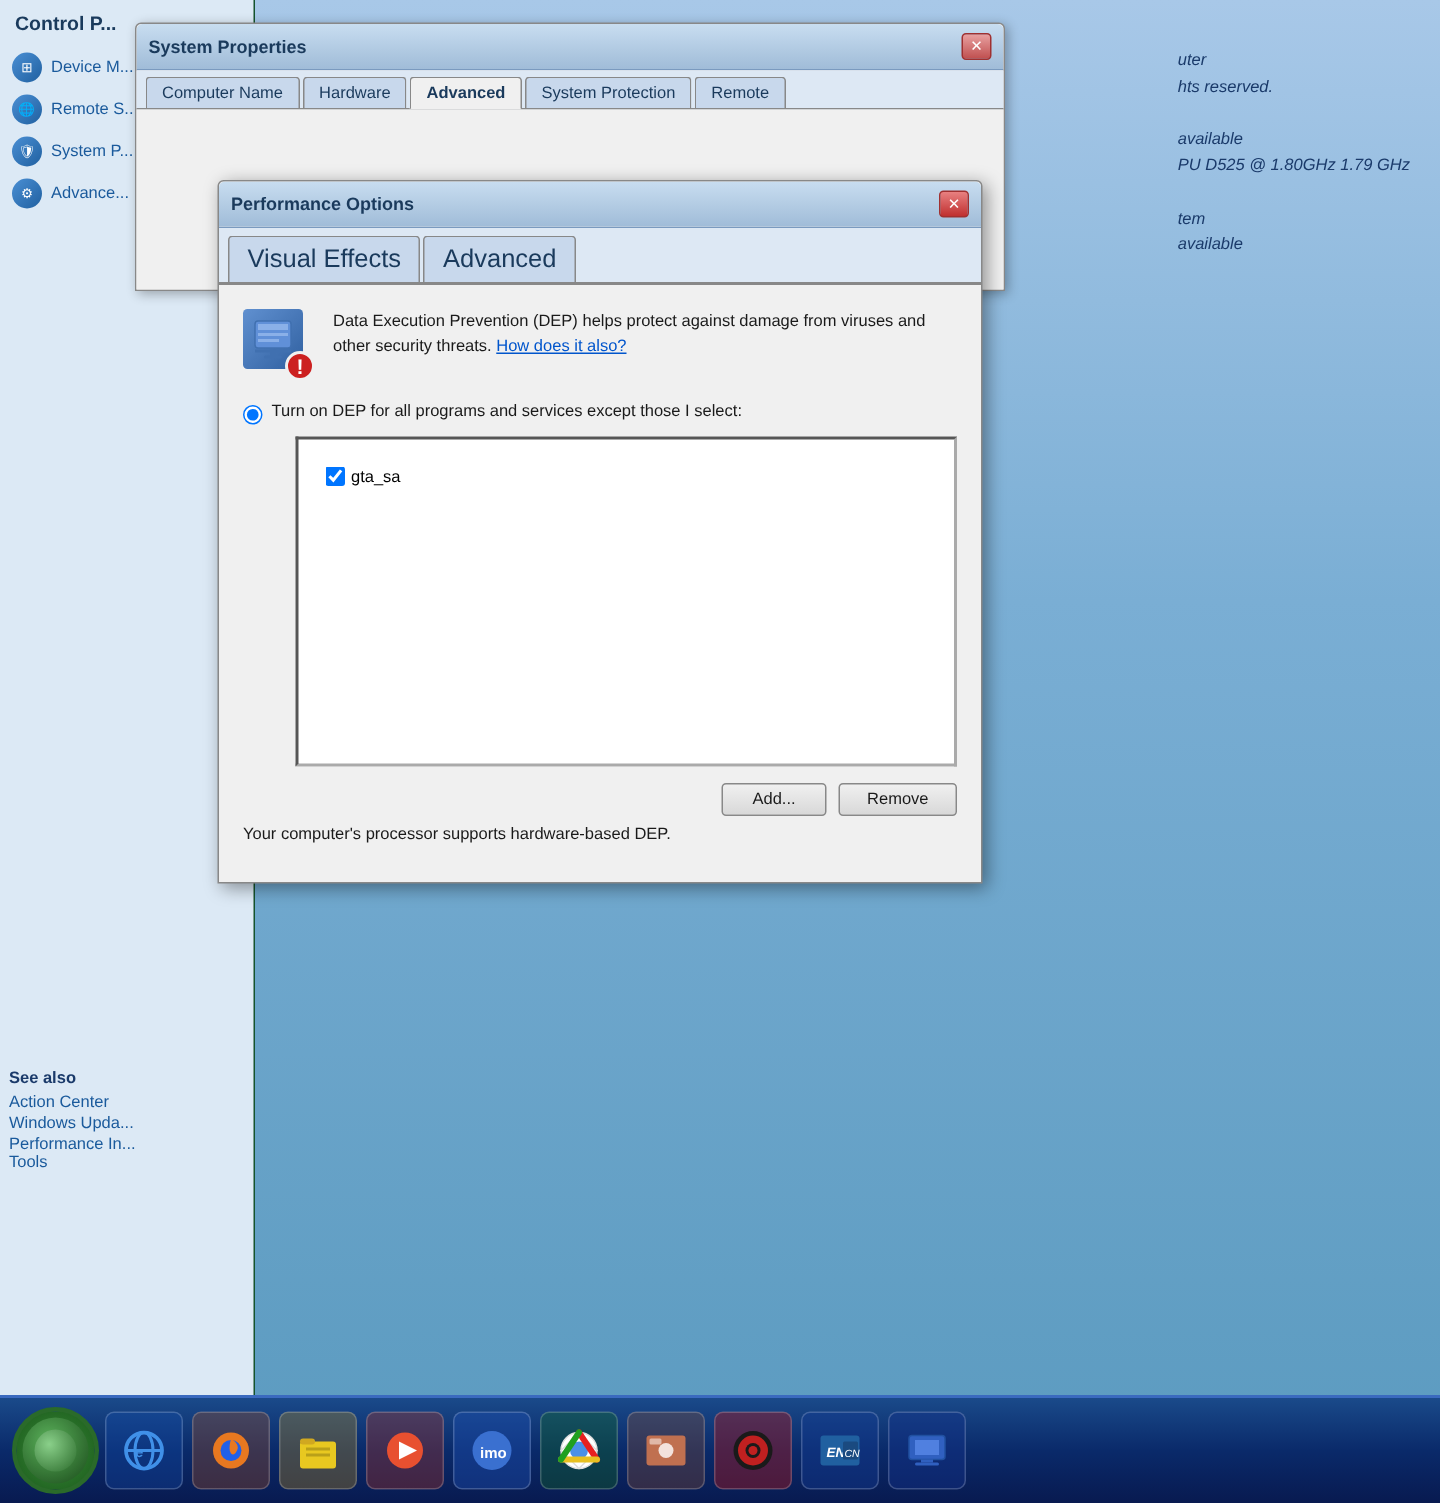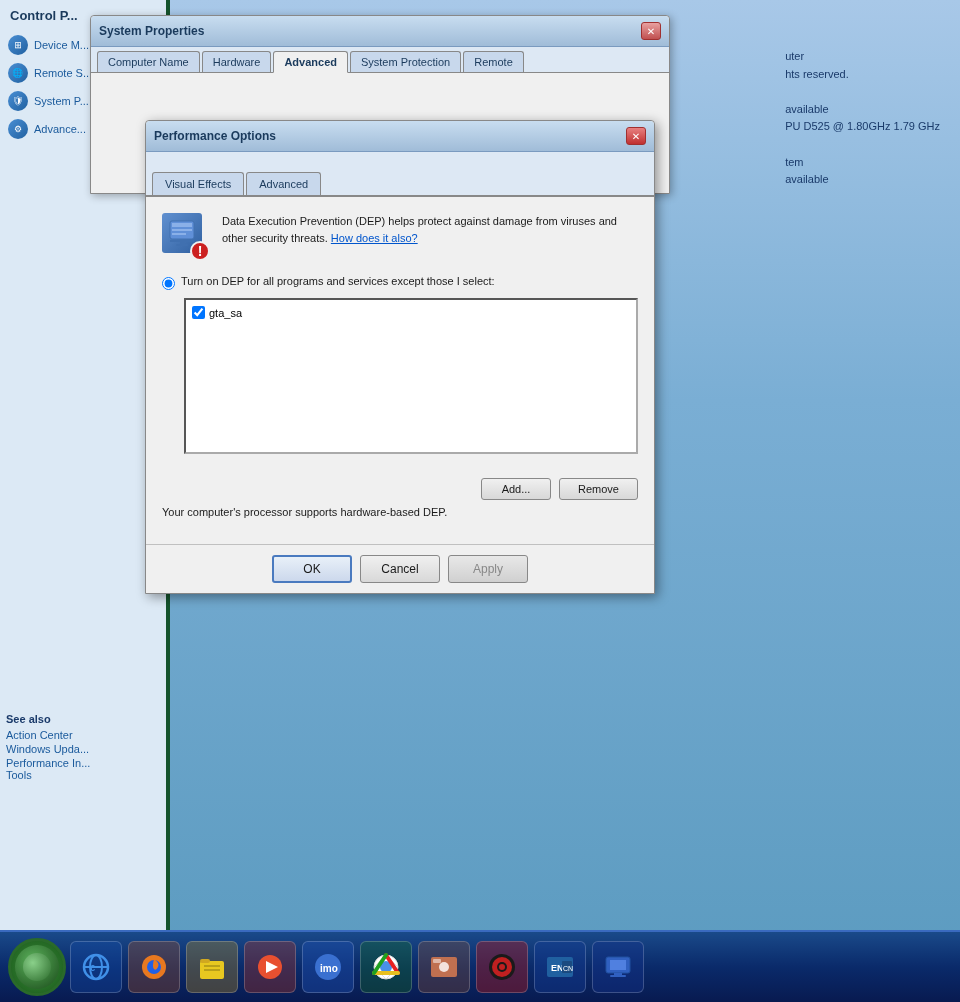--- a/index.html
+++ b/index.html
@@ -22,21 +22,21 @@
     }
 
     
     .control-panel-bg {
       position: absolute;
       top: 0;
       left: 0;
       width: 170px;
       height: 930px;
       background: #dce9f5;
-      border-right: 4px solid #14532d;
+      border-right: 1px solid #14532d;
     }
     .cp-bg-title {
       font-size: 13px;
       font-weight: bold;
       color: #1a3a5c;
       padding: 8px 10px 4px;
     }
     .cp-bg-items {
       padding: 4px 6px;
     }
@@ -158,28 +158,27 @@
     }
     .perf-tabs {
       display: flex;
       background: #dde8f4;
       border-bottom: 2px solid #888;
       padding: 5px 6px 0;
       gap: 2px;
     }
     .perf-tab {
       padding: 5px 12px;
-      font-size: 11px;
+      font-size: 17px;
       background: #c8d8ec;
       border: 1px solid #888;
       border-bottom: none;
       border-radius: 3px 3px 0 0;
       cursor: pointer;
       color: #1a3a5c;
-      margin-top: 15px;
     }
     .perf-tab.active {
       background: #f0f0f0;
       border-bottom: 1px solid #f0f0f0;
       margin-bottom: -2px;
       font-weight: normal;
     }
     .perf-content {
       padding: 16px;
       background: #f0f0f0;
@@ -241,44 +240,44 @@
       margin-bottom: 8px;
       font-size: 11px;
       color: #1a1a1a;
     }
     .radio-option input[type=radio] {
       margin-top: 2px;
       flex-shrink: 0;
     }
 
     .dep-list-container {
-      margin: 6px 0 0 22px;
+      margin: 6px 0 0 35px;
       border: 2px inset #aaa;
       background: white;
-      height: 156px;
+      height: 220px;
       overflow-y: auto;
-      padding: 4px;
+      padding: 16px;
     }
     .dep-list-item {
       display: flex;
       align-items: center;
       gap: 4px;
       padding: 2px 2px;
       font-size: 11px;
     }
     .dep-list-item input[type=checkbox] {
       width: 13px;
       height: 13px;
     }
 
     .dep-buttons {
       display: flex;
       gap: 8px;
       justify-content: flex-end;
-      margin: 24px 0 6px;
+      margin: 11px 0 6px;
     }
     .dep-btn {
       padding: 4px 18px;
       font-size: 11px;
       background: linear-gradient(180deg, #f0f0f0, #d8d8d8);
       border: 1px solid #888;
       border-radius: 3px;
       cursor: pointer;
       color: #1a1a1a;
       min-width: 70px;
@@ -392,25 +391,26 @@
     .see-also-link {
       color: #1a5a9c;
       cursor: pointer;
       display: block;
       margin-bottom: 2px;
       text-decoration: none;
     }
 
     .comp-right-text {
       position: absolute;
-      top: 48px;
+      top: 32px;
       right: 20px;
       color: #1a3a6a;
       font-size: 11px;
       line-height: 1.6;
+      font-style: italic;
     }
   </style>
 </head>
 <body>
 
 <div class="desktop">
 
   <div class="control-panel-bg">
     <div class="cp-bg-title">Control P...</div>
     <div class="cp-bg-items">
@@ -532,25 +532,20 @@
       </div>
 
       <div class="dep-buttons">
         <button class="dep-btn">Add...</button>
         <button class="dep-btn">Remove</button>
       </div>
 
       <div class="dep-support-text">Your computer's processor supports hardware-based DEP.</div>
     </div>
 
-    <div class="dialog-bottom-buttons">
-      <button class="bottom-btn default-btn">OK</button>
-      <button class="bottom-btn">Cancel</button>
-      <button class="bottom-btn" disabled="">Apply</button>
-    </div>
   </div>
 
 </div>
 
 <div class="taskbar">
   <div class="start-btn">
     <div class="start-btn-inner">
       <div class="start-icon"></div>
     </div>
   </div>
@@ -608,21 +603,21 @@
       </svg>
     </div>
     <div class="taskbar-app" style="background:rgba(180,20,20,0.4);">
       <svg width="32" height="32" viewBox="0 0 32 32">
         <circle cx="16" cy="16" r="13" fill="#1a1a1a"></circle>
         <circle cx="16" cy="16" r="10" fill="#c02020"></circle>
         <circle cx="16" cy="16" r="5" fill="#1a1a1a"></circle>
         <circle cx="16" cy="16" r="3" fill="#c02020"></circle>
       </svg>
     </div>
-    <div class="taskbar-app" style="background:rgba(20,60,150,0.4);">
+    <div class="taskbar-app" style="background:rgba(20,60,150,0.4);font-style:italic;">
       <svg width="32" height="32" viewBox="0 0 32 32">
         <rect x="3" y="6" width="26" height="20" rx="2" fill="#2060a0"></rect>
         <text x="7" y="20" fill="white" font-size="9" font-weight="bold">EN</text>
         <rect x="18" y="10" width="10" height="12" rx="1" fill="#1a4a80"></rect>
         <text x="19" y="20" fill="white" font-size="7">CN</text>
       </svg>
     </div>
     <div class="taskbar-app" style="background:rgba(20,50,140,0.4);">
       <svg width="32" height="32" viewBox="0 0 32 32">
         <rect x="4" y="6" width="24" height="16" rx="2" fill="#3060c0" stroke="#2050a0" stroke-width="1"></rect>

